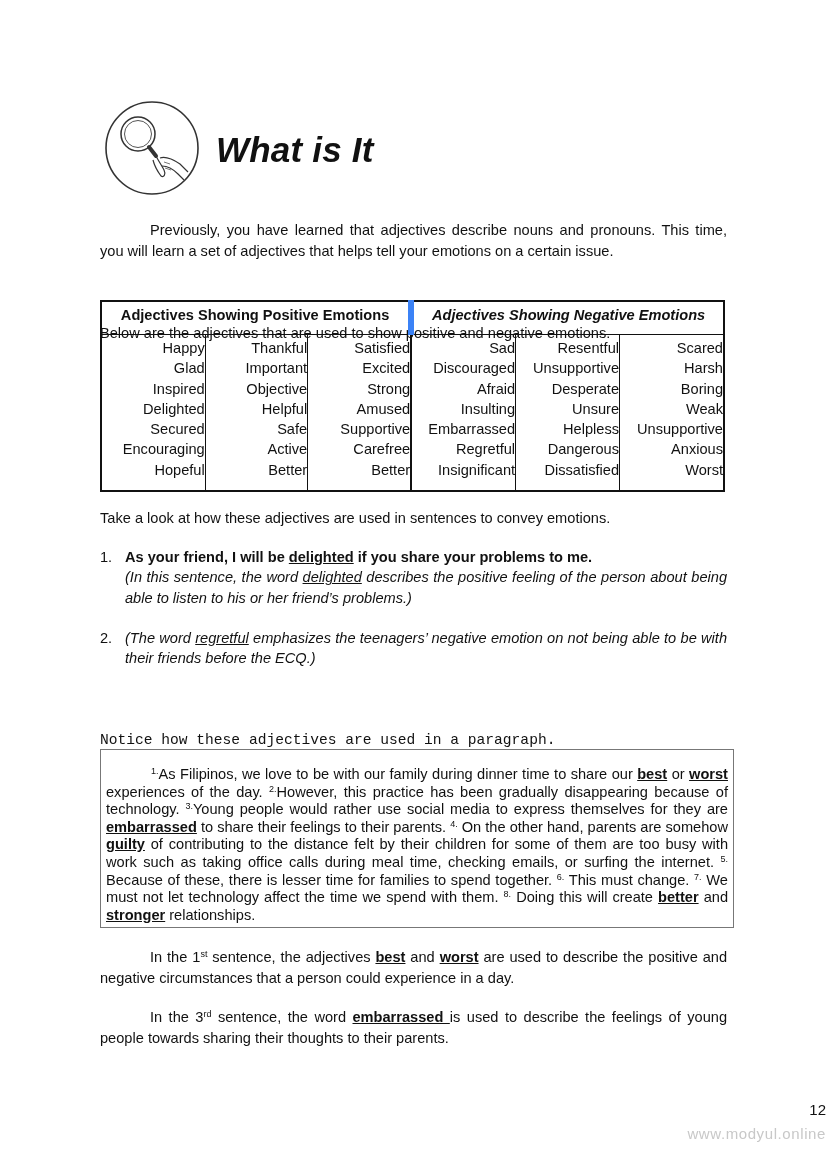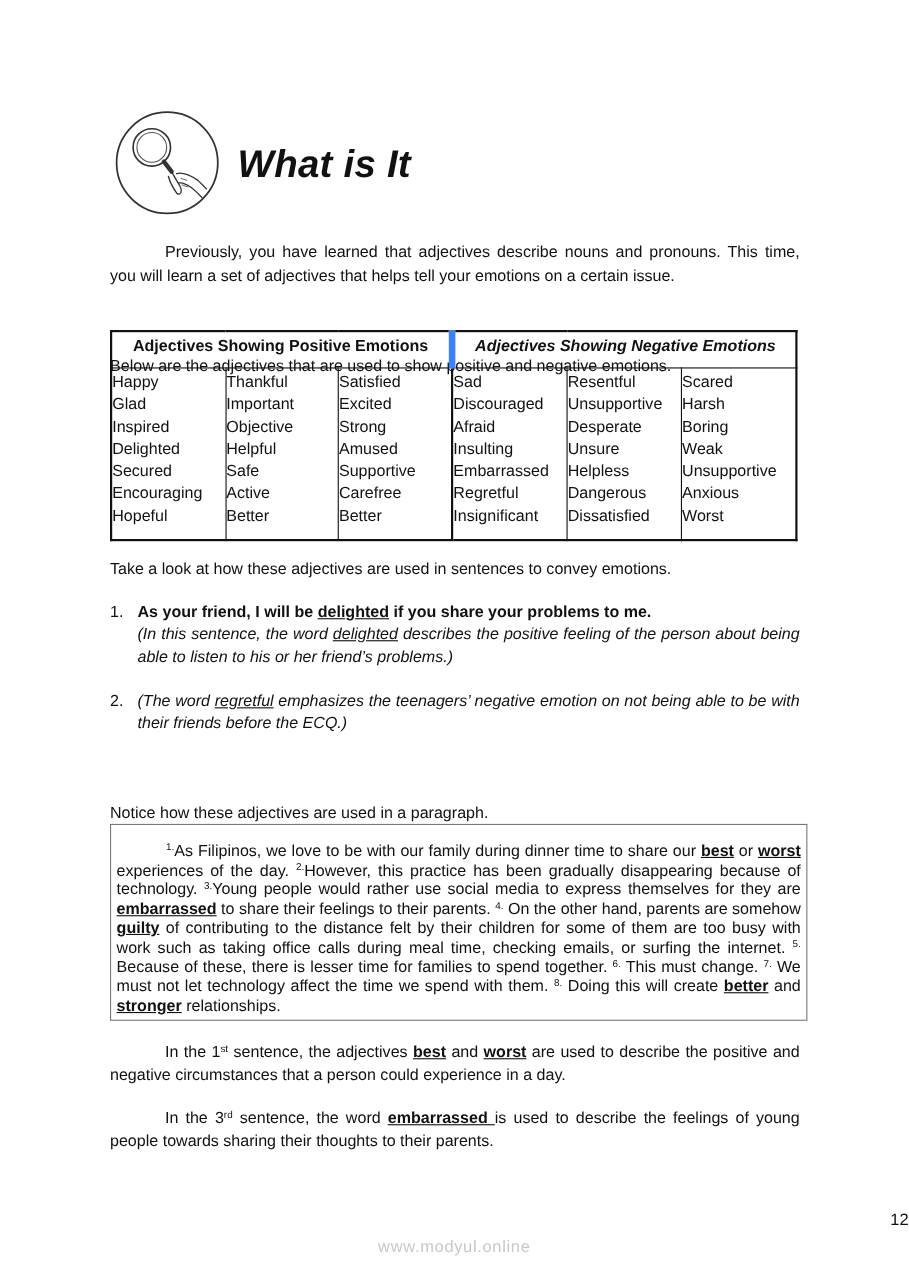--- a/index.html
+++ b/index.html
@@ -15,38 +15,38 @@
   table.adj {
     position: absolute; left: 100px; top: 300px; width: 625px;
     border-collapse: collapse; border: 2px solid #111;
   }
   table.adj th {
     font-weight: bold; font-size: 14.6px; padding: 2px 0 8px 0; border: 1px solid #111;
     border-bottom: 1.5px solid #111; text-align: center; height: 22px;
   }
   table.adj th.neg { border-left: 6px solid #3b82f6; font-style: italic; }
   table.adj td {
-    vertical-align: top; text-align: left; border-left: 1px solid #111; border-right: 1px solid #111;
+    vertical-align: top; text-align: right; border-left: 1px solid #111; border-right: 1px solid #111;
     padding: 3px 0 10px 0; line-height: 20.3px; width: 104px;
   }
   table.adj td.negstart { border-left: 2px solid #111; }
   .list { left: 100px; width: 627px; line-height: 20.3px; }
   .list .num { position: absolute; left: 0; top: 0; }
   .list .body { margin-left: 25px; text-align: justify; }
   .b { font-weight: bold; }
   .u { text-decoration: underline; }
   .i { font-style: italic; }
   .box {
     left: 100px; top: 749px; width: 622px; border: 1px solid #777; padding: 16px 5px 3px 5px;
     line-height: 17.6px; text-align: justify; font-size: 14.6px;
   }
   .box .first { text-indent: 45px; }
   sup { font-size: 9px; line-height: 0; vertical-align: 5px; }
   .pagenum { left: 0; width: 826px; top: 1101px; text-align: right; font-size: 15px; }
-  .watermark { left: 0; width: 826px; top: 1125px; text-align: center; font-size: 15px; color: #c8c8c8; letter-spacing: 0.6px; }
+  .watermark { left: 0; width: 826px; top: 1125px; text-align: right; font-size: 15px; color: #c8c8c8; letter-spacing: 0.6px; }
 </style>
 </head>
 <body>
 
 <div class="abs icon-wrap">
   <svg width="96" height="96" viewBox="0 0 96 96">
     <circle cx="48" cy="48" r="46" fill="none" stroke="#333" stroke-width="1.6"></circle>
     <circle cx="34" cy="34" r="17" fill="none" stroke="#333" stroke-width="1.5"></circle>
     <circle cx="34" cy="34" r="13.5" fill="none" stroke="#555" stroke-width="1"></circle>
     <path d="M45 47 L52 56" stroke="#333" stroke-width="4" stroke-linecap="round"></path>
@@ -150,21 +150,21 @@
   </div>
 </div>
 
 <div class="abs list" style="top:628px;">
   <span class="num">2.</span>
   <div class="body">
     <div class="i"><span>(The word </span><span class="u">regretful</span><span> emphasizes the teenagers’ negative emotion on not being able to be with their friends before the ECQ.)</span></div>
   </div>
 </div>
 
-<div class="abs para" style="top:730px;">Notice how these adjectives are used in a paragraph.</div>
+<div class="abs para" style="top:730px;font-family:Liberation Mono, monospace;">Notice how these adjectives are used in a paragraph.</div>
 <div class="abs box">
   <div class="first" id="box-content"><sup>1.</sup><span>As Filipinos, we love to be with our family during dinner time to share our </span><span class="b u">best</span><span> or </span><span class="b u">worst</span><span> experiences of the day. </span><sup>2.</sup><span>However, this practice has been gradually disappearing because of technology. </span><sup>3.</sup><span>Young people would rather use social media to express themselves for they are </span><span class="b u">embarrassed</span><span> to share their feelings to their parents. </span><sup>4.</sup><span> On the other hand, parents are somehow </span><span class="b u">guilty</span><span> of contributing to the distance felt by their children for some of them are too busy with work such as taking office calls during meal time, checking emails, or surfing the internet. </span><sup>5.</sup><span> Because of these, there is lesser time for families to spend together. </span><sup>6.</sup><span> This must change. </span><sup>7.</sup><span> We must not let technology affect the time we spend with them. </span><sup>8.</sup><span> Doing this will create </span><span class="b u">better</span><span> and </span><span class="b u">stronger</span><span> relationships.</span></div>
 </div>
 
 <div class="abs para indent" style="top:947px;"><span>In the 1</span><sup>st</sup><span> sentence, the adjectives </span><span class="b u">best</span><span> and </span><span class="b u">worst</span><span> are used to describe the positive and negative circumstances that a person could experience in a day.</span></div>
 
 <div class="abs para indent" style="top:1007px;"><span>In the 3</span><sup>rd</sup><span> sentence, the word </span><span class="b u">embarrassed </span><span>is used to describe the feelings of young people towards sharing their thoughts to their parents.</span></div>
 
 <div class="abs pagenum">12</div>
 <div class="abs watermark">www.modyul.online</div>

